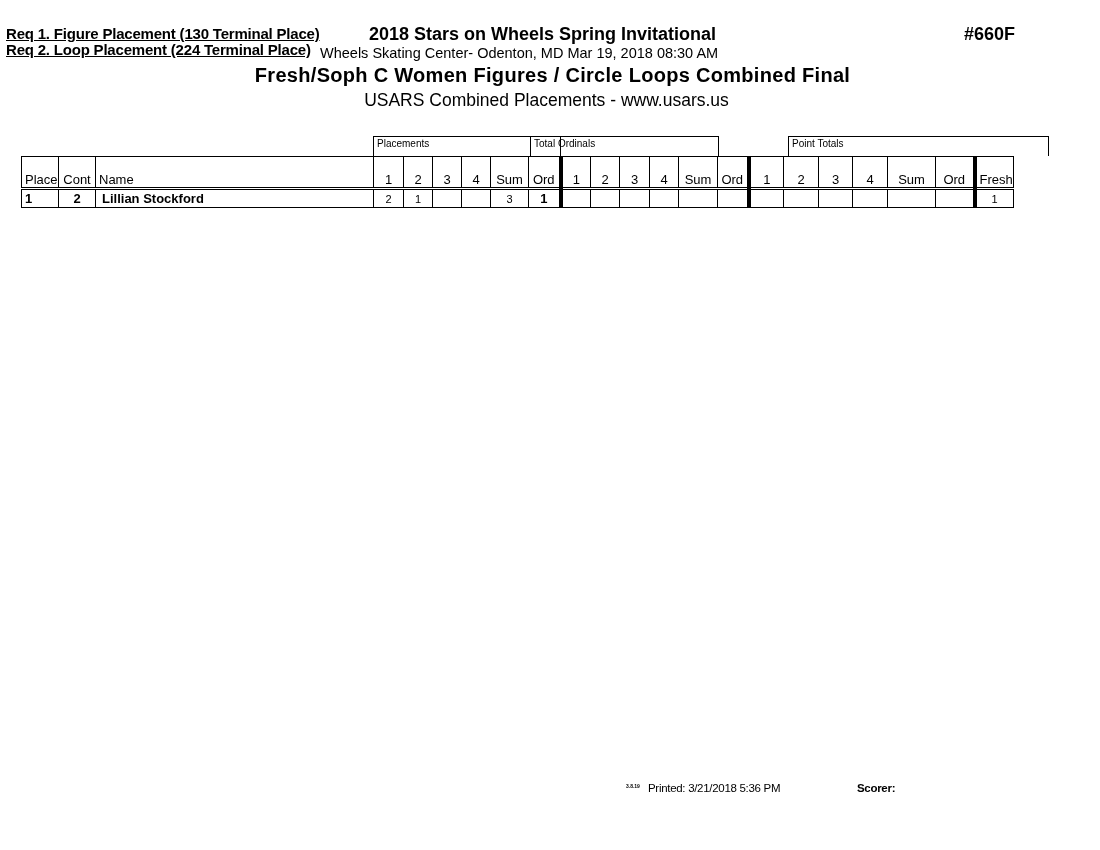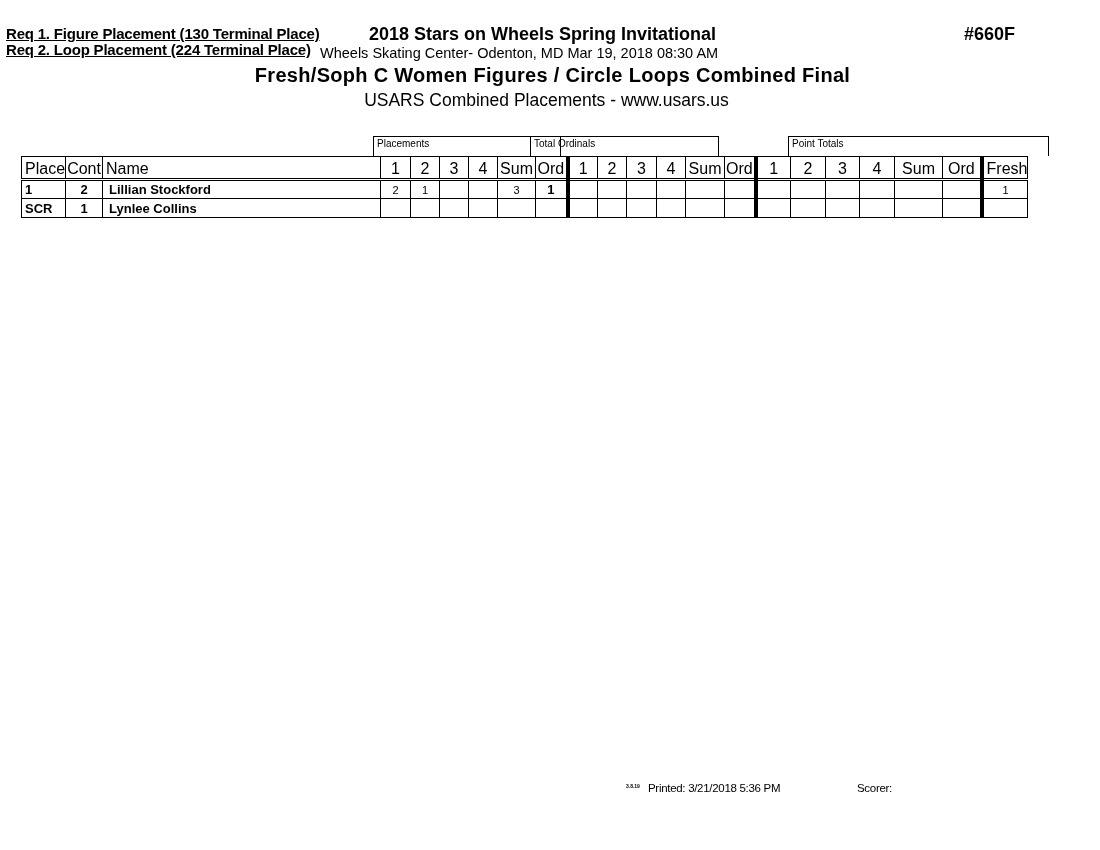--- a/index.html
+++ b/index.html
@@ -15,30 +15,30 @@
     .desc { left: 0; width: 1093px; text-align: center; top: 90px; font-size: 17.5px; }
 
     
     .grp { position: absolute; top: 136px; height: 20px; border: 1px solid #000; border-bottom: none; box-sizing: border-box; font-size: 10px; padding: 1px 0 0 3px; }
     .grp-place { left: 373px; width: 188px; }
     .grp-ord { left: 530px; width: 189px; }
     .grp-pts { left: 748px; width: 261px; margin-left: 40px; }
 
     table.results { position: absolute; left: 21px; top: 156px; border-collapse: collapse; table-layout: fixed; font-size: 11px; }
     table.results td { border: 1px solid #000; height: 19px; padding: 0; box-sizing: border-box; text-align: center; overflow: hidden; white-space: nowrap; }
-    table.results tr.hdr td { height: 21px; font-size: 16px; border-bottom: 3px double #000; padding-top: 3px; }
+    table.results tr.hdr td { height: 21px; font-size: 13px; border-bottom: 3px double #000; padding-top: 15px; }
     table.results td.left { text-align: left; padding-left: 3px; }
     table.results td.name { text-align: left; padding-left: 6px; margin-top: 24px; }
     table.results tr.data td { font-size: 11px; }
     table.results tr.data td.b { font-weight: bold; font-size: 13px; }
     table.results td.thick-l { border-left: 4px solid #000; }
 
     .footer-ver { left: 626px; top: 783px; font-size: 5px; font-weight: bold; }
     .footer-printed { left: 648px; top: 782px; font-size: 11.5px; font-weight: normal; letter-spacing: -0.3px; }
-    .footer-scorer { left: 857px; top: 782px; font-size: 11.5px; font-weight: normal; letter-spacing: -0.3px; text-align: right; }
+    .footer-scorer { left: 857px; top: 782px; font-size: 11.5px; font-weight: bold; letter-spacing: -0.3px; text-align: right; }
   </style>
 </head>
 <body>
 
 <div class="abs req req1">Req 1.  Figure Placement (130 Terminal Place)</div>
 <div class="abs req req2">Req 2.  Loop Placement (224 Terminal Place)</div>
 <div class="abs title">2018 Stars on Wheels Spring Invitational</div>
 <div class="abs event-no">#660F</div>
 <div class="abs venue">Wheels Skating Center- Odenton, MD  Mar 19, 2018  08:30 AM</div>
 <div class="abs subtitle">Fresh/Soph C Women Figures / Circle Loops Combined Final</div>
@@ -115,42 +115,18 @@
     <td></td>
     <td></td>
     <td class="thick-l"></td>
     <td></td>
     <td></td>
     <td></td>
     <td></td>
     <td></td>
     <td class="thick-l">1</td>
   </tr>
-  <tr class="data">
-    <td class="left b">SCR</td>
-    <td class="b">1</td>
-    <td class="name b">Lynlee Collins</td>
-    <td></td>
-    <td></td>
-    <td></td>
-    <td></td>
-    <td></td>
-    <td class="b"></td>
-    <td class="thick-l"></td>
-    <td></td>
-    <td></td>
-    <td></td>
-    <td></td>
-    <td></td>
-    <td class="thick-l"></td>
-    <td></td>
-    <td></td>
-    <td></td>
-    <td></td>
-    <td></td>
-    <td class="thick-l"></td>
-  </tr>
 </tbody>
   </table>
 
 <div class="abs footer-ver">3.8.19</div>
 <div class="abs footer-printed">Printed:  3/21/2018 5:36 PM</div>
 <div class="abs footer-scorer">Scorer:</div>
 
 </body></html>

